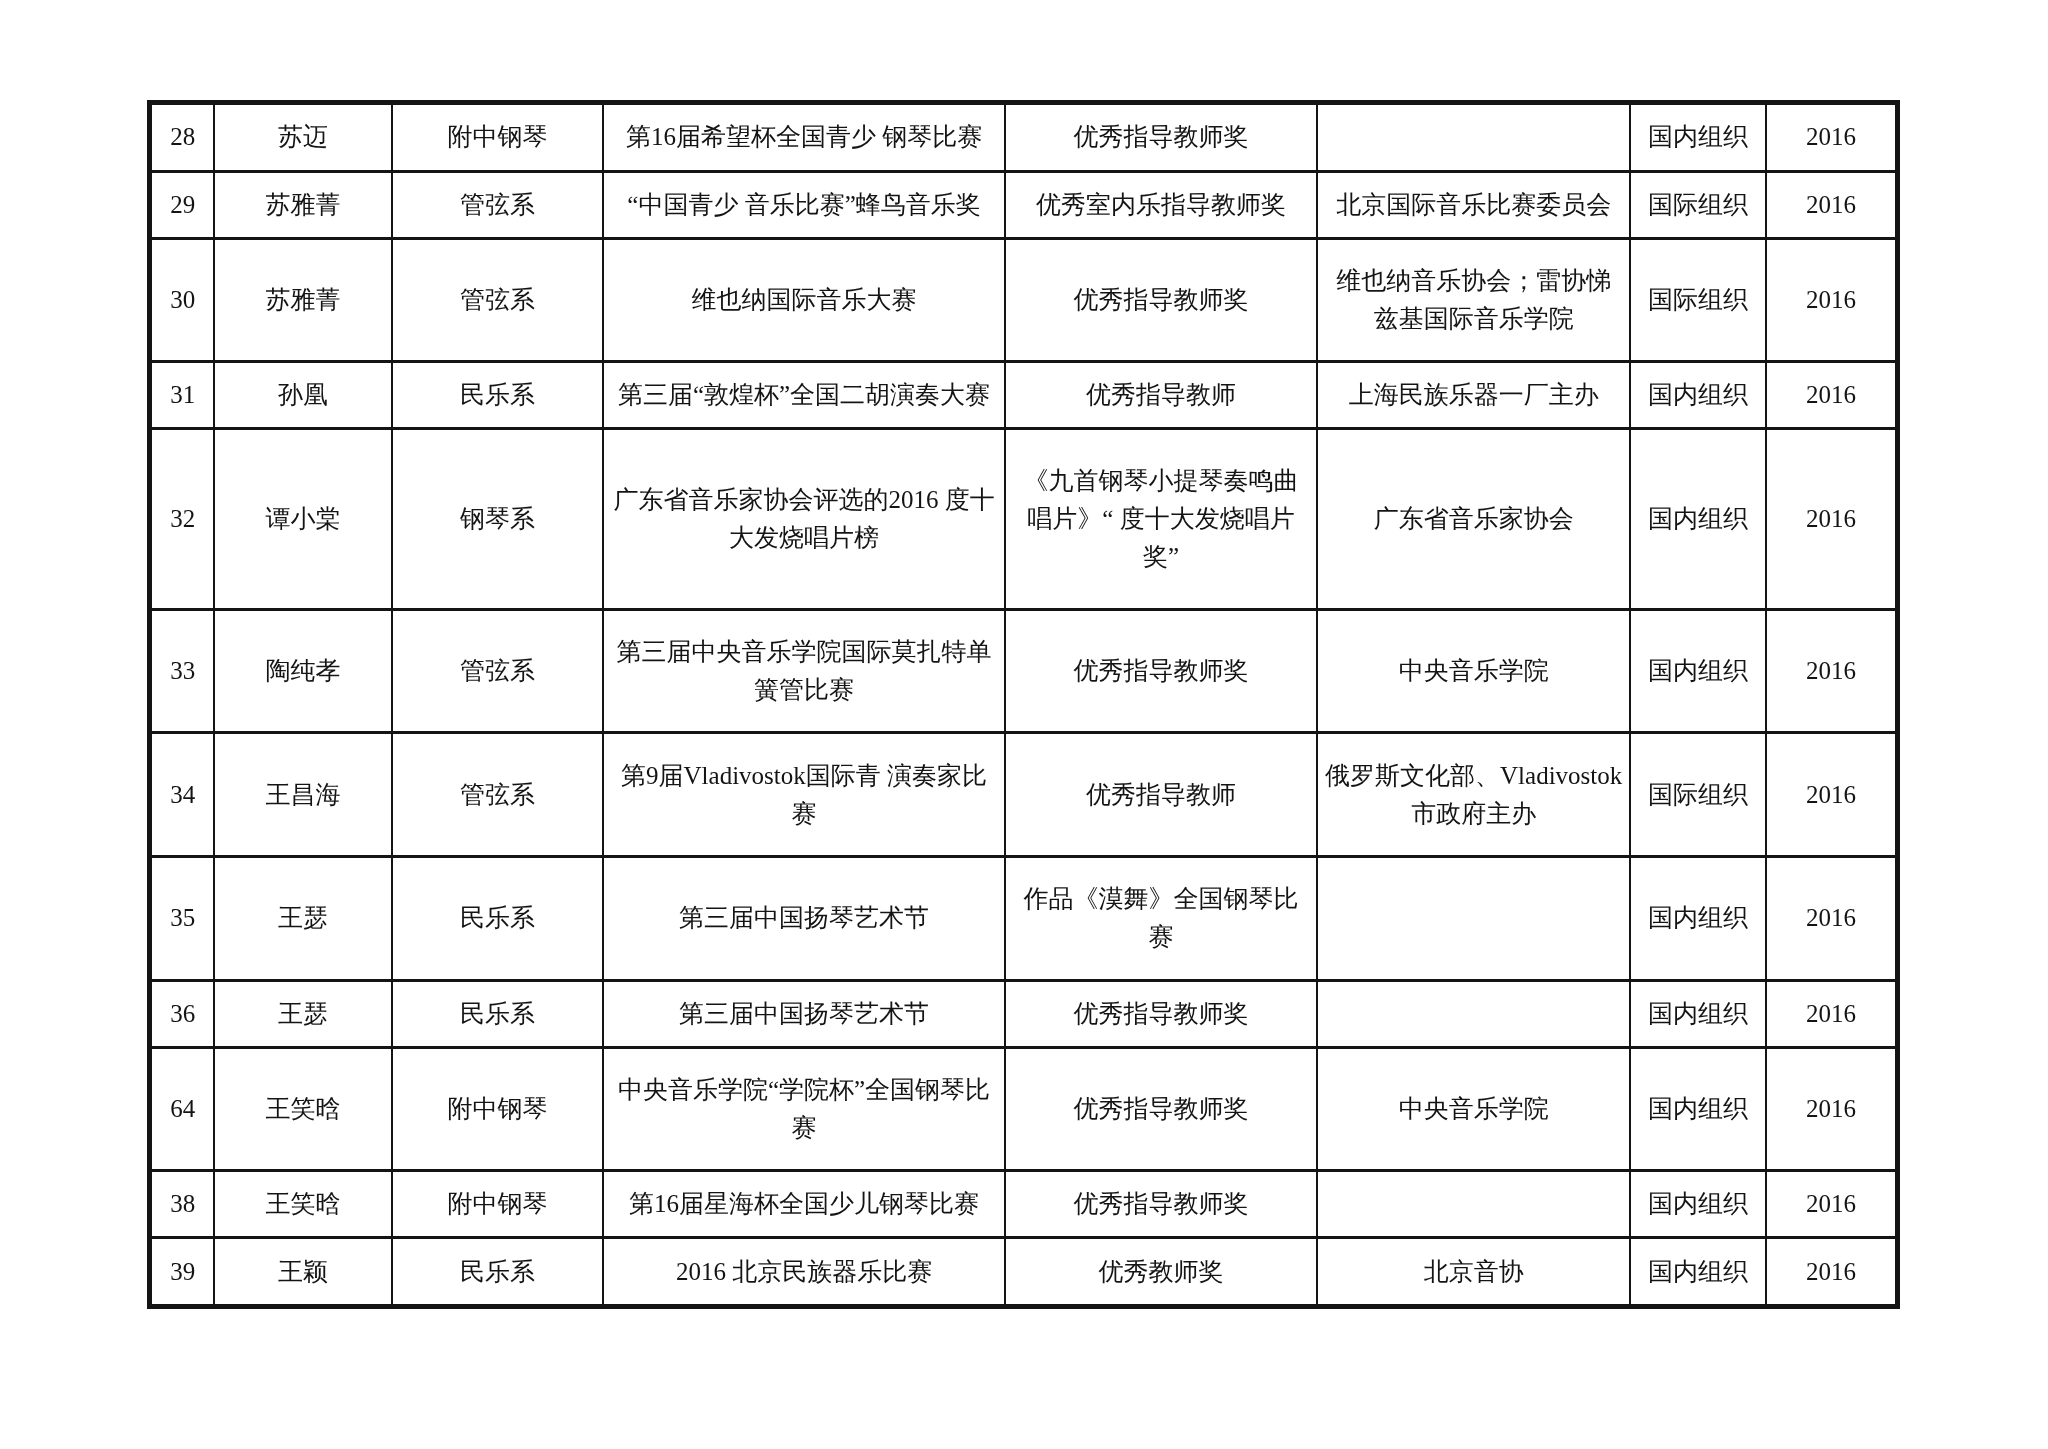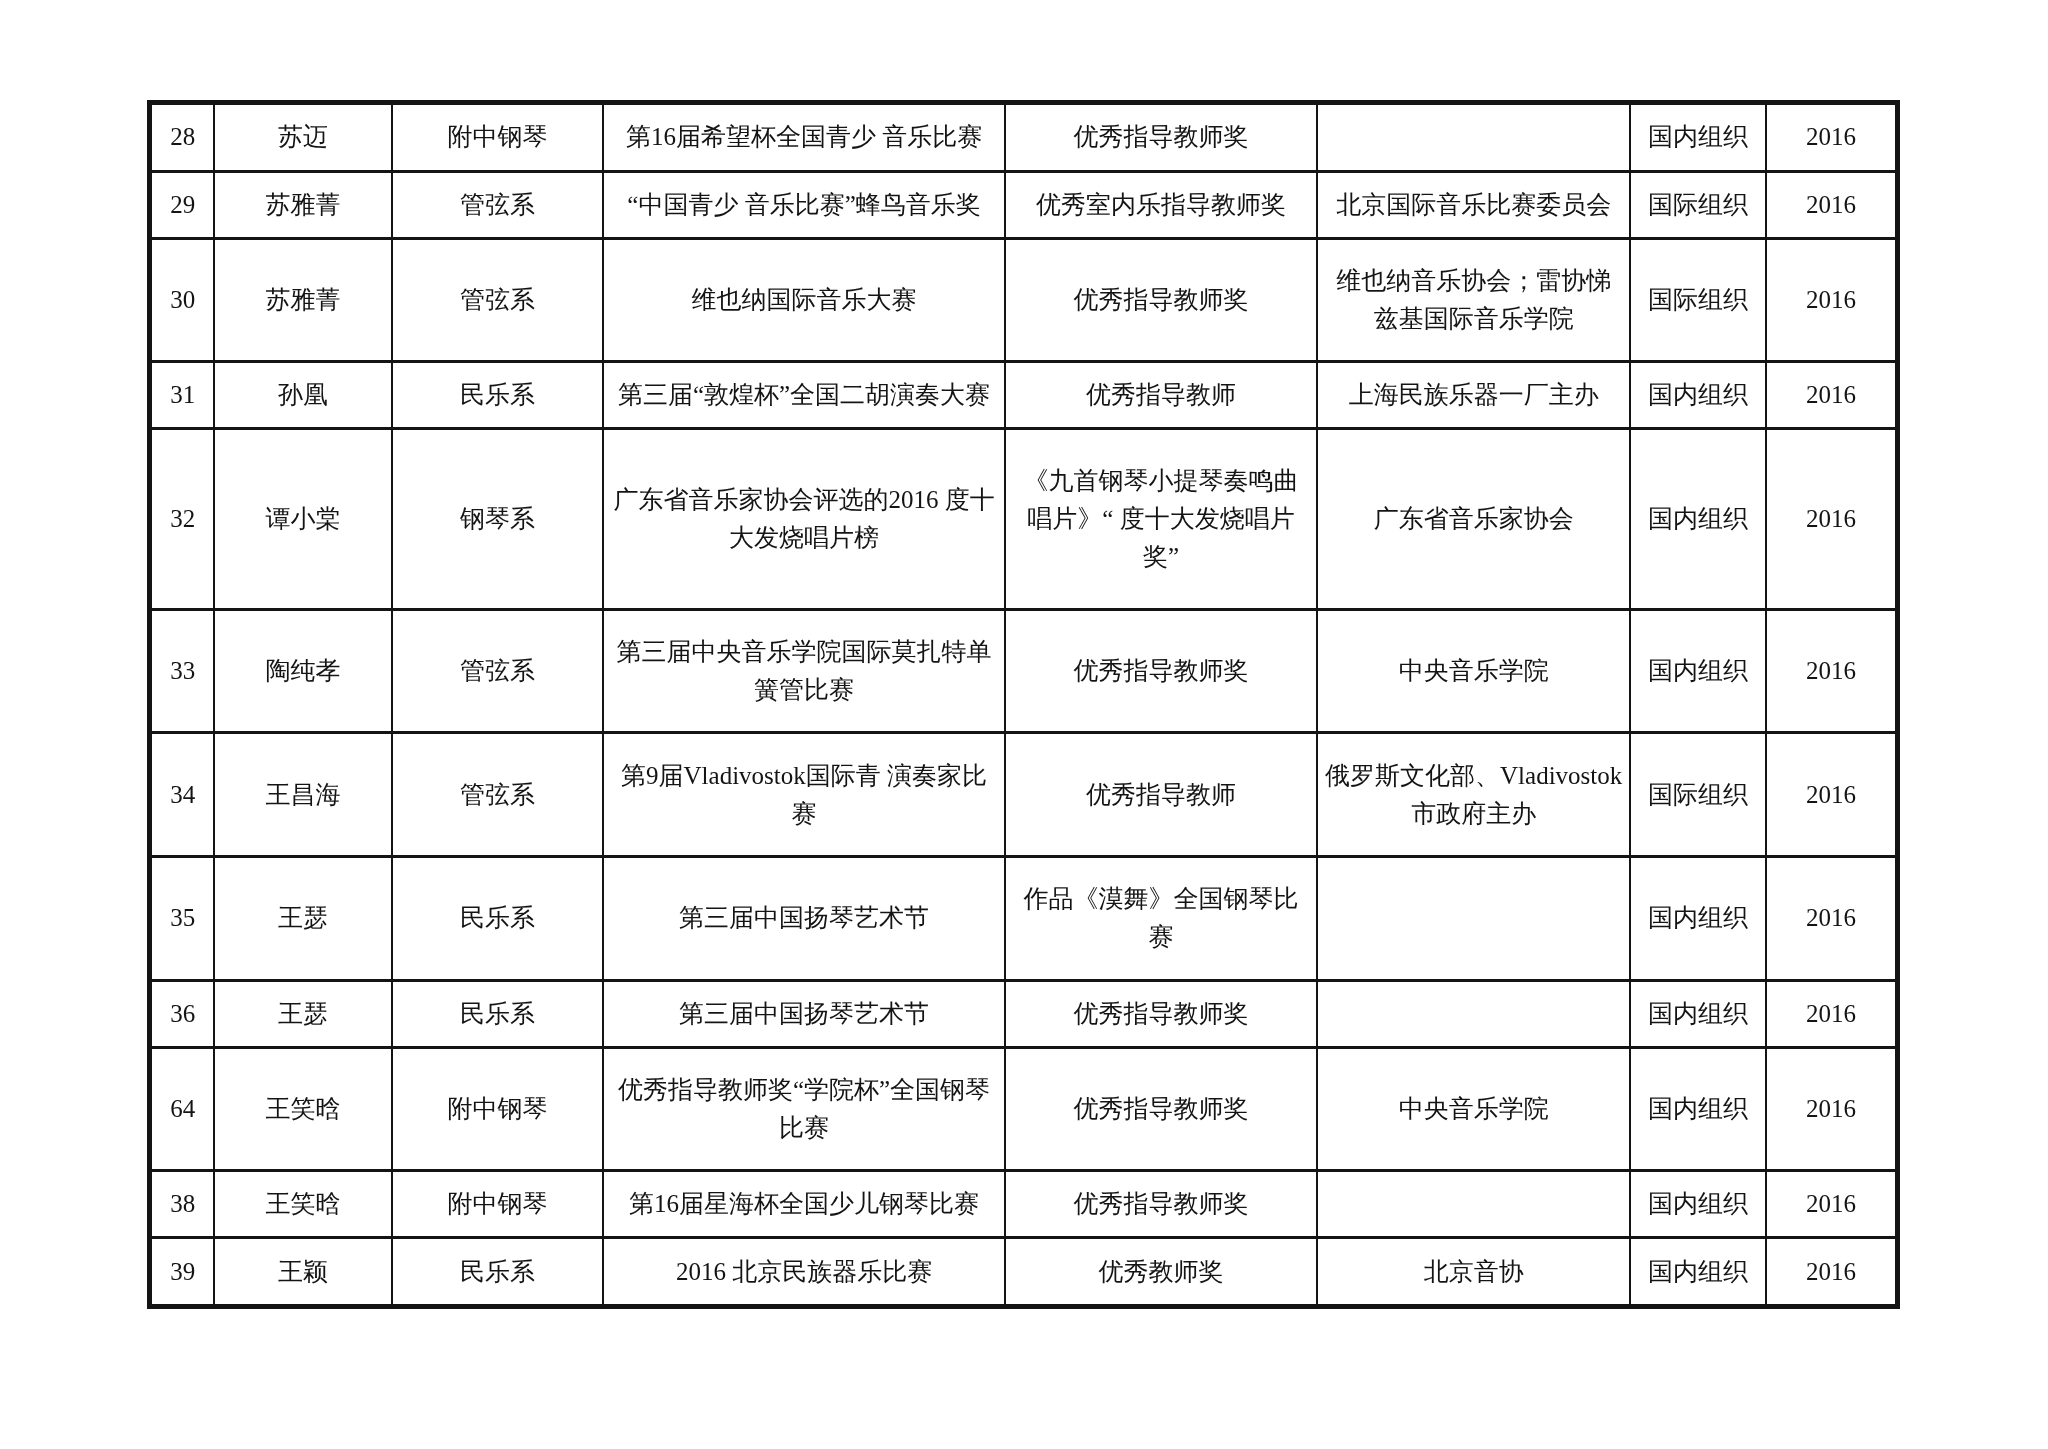--- a/index.html
+++ b/index.html
@@ -64,21 +64,21 @@
       <col class="c-awd">
       <col class="c-org">
       <col class="c-type">
       <col class="c-year">
     </colgroup>
     <tbody>
         <tr>
     <td>28</td>
     <td>苏迈</td>
     <td>附中钢琴</td>
-    <td>第16届希望杯全国青少 音乐比赛</td>
+    <td>第16届希望杯全国青少 钢琴比赛</td>
     <td>优秀指导教师奖</td>
     <td></td>
     <td>国内组织</td>
     <td>2016</td>
   </tr>
         <tr>
     <td>29</td>
     <td>苏雅菁</td>
     <td>管弦系</td>
     <td>“中国青少 音乐比赛”蜂鸟音乐奖</td>
@@ -154,21 +154,21 @@
     <td>第三届中国扬琴艺术节</td>
     <td>优秀指导教师奖</td>
     <td></td>
     <td>国内组织</td>
     <td>2016</td>
   </tr>
         <tr>
     <td>64</td>
     <td>王笑晗</td>
     <td>附中钢琴</td>
-    <td>优秀指导教师奖“学院杯”全国钢琴比赛</td>
+    <td>中央音乐学院“学院杯”全国钢琴比赛</td>
     <td>优秀指导教师奖</td>
     <td>中央音乐学院</td>
     <td>国内组织</td>
     <td>2016</td>
   </tr>
         <tr>
     <td>38</td>
     <td>王笑晗</td>
     <td>附中钢琴</td>
     <td>第16届星海杯全国少儿钢琴比赛</td>

